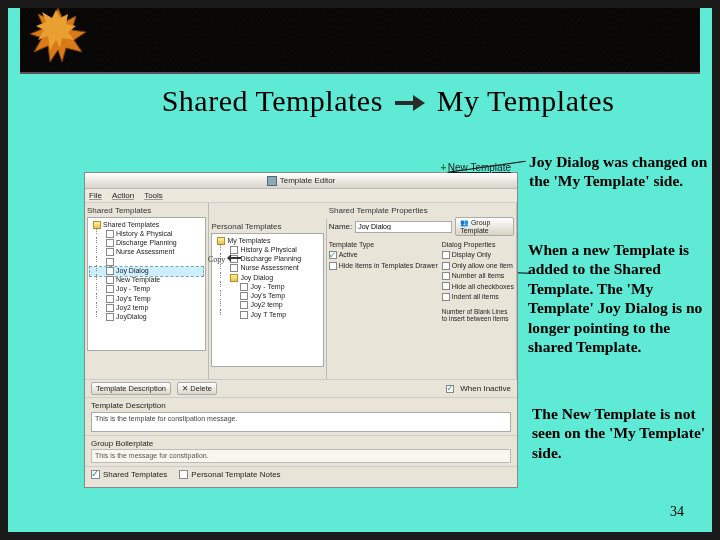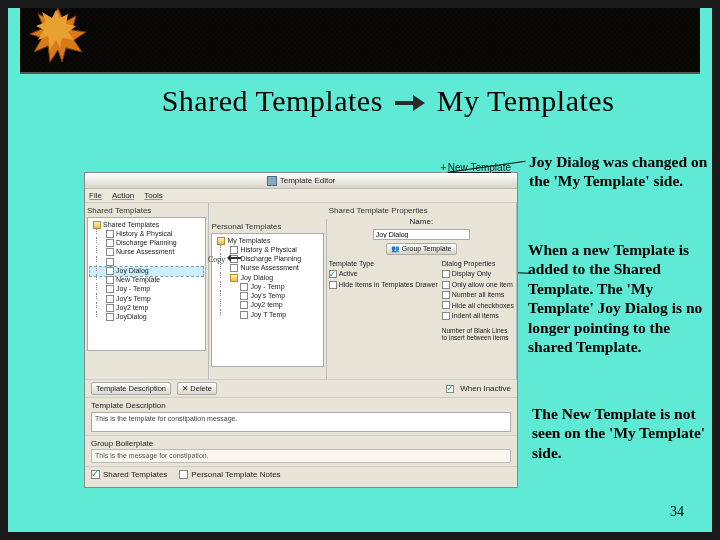--- a/index.html
+++ b/index.html
@@ -32,21 +32,21 @@
 .tree .pg { background:#fff; border:1px solid #888; }
 .pane1 { width:138px; }
 .pane2 { width:130px;margin-top:16px; }
 .pane3 { flex:1; }
 .props { display:flex; gap:4px; height:134px; }
 .propcol { flex:1; background:transparent; font-size:7px; line-height:1.35; }
 .propcol .row { margin:1px 0; white-space:nowrap; display:flex; align-items:center; gap:2px; }
 .cb { display:inline-block; width:8px; height:8px; background:#fff; border:1px solid #888; position:relative; flex:none; }
 .cb.ck::after { content:"✓"; position:absolute; left:-1px; top:-3px; font-size:9px; color:#2a7; }
 .grpbtn { display:inline-block; background:linear-gradient(#fff,#d8d4c4); border:1px solid #aaa; padding:1px 4px; font-size:7px; border-radius:2px; cursor:pointer; }
-.namef { display:flex; gap:3px; align-items:center; margin-bottom:3px; font-size:8px;flex-direction:column; }
+.namef { display:flex; gap:3px; align-items:center; margin-bottom:3px; font-size:8px; }
 .namef input { flex:1; border:1px solid #aaa; background:#fff; font-size:7px; padding:1px 2px; height:12px; }
 .newtmpl { position:absolute; right:6px; top:-11px; font-size:10px; }
 .newtmpl .plus { display:inline-block; width:9px; height:9px; color:#2a7a2a; font-weight:bold; text-align:center; line-height:9px; }
 .btmrow { display:flex; gap:6px; align-items:center; padding:3px 6px; border-top:1px solid #ccc; height:18px; font-size:8px; }
 .btmrow .btn { display:inline-flex; align-items:center; gap:2px; background:linear-gradient(#fff,#dcd8c8); border:1px solid #aaa; padding:1px 4px; border-radius:2px; font-size:7.5px; cursor:pointer; }
 .tscript { padding:3px 6px; border-top:1px solid #ccc; }
 .tscript-hd { font-size:8px; margin-bottom:2px; }
 .tscript-box { background:#fff; border:1px solid #aaa; height:20px; padding:2px 3px; font-size:7px; color:#444; }
 .gbox { padding:3px 6px; border-top:1px solid #ccc; }
 .gbox .lbl { font-size:8px; margin-bottom:1px; }

